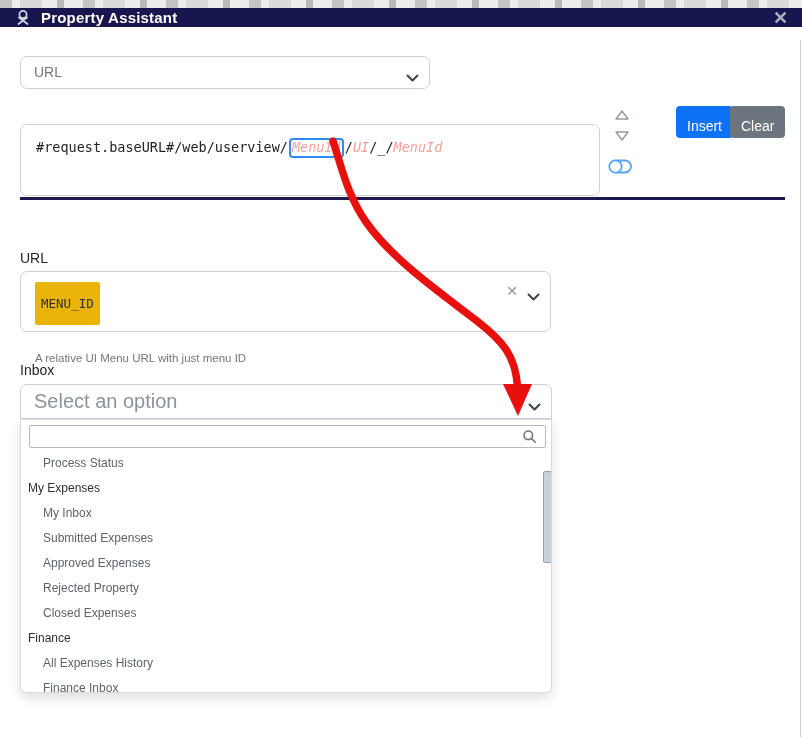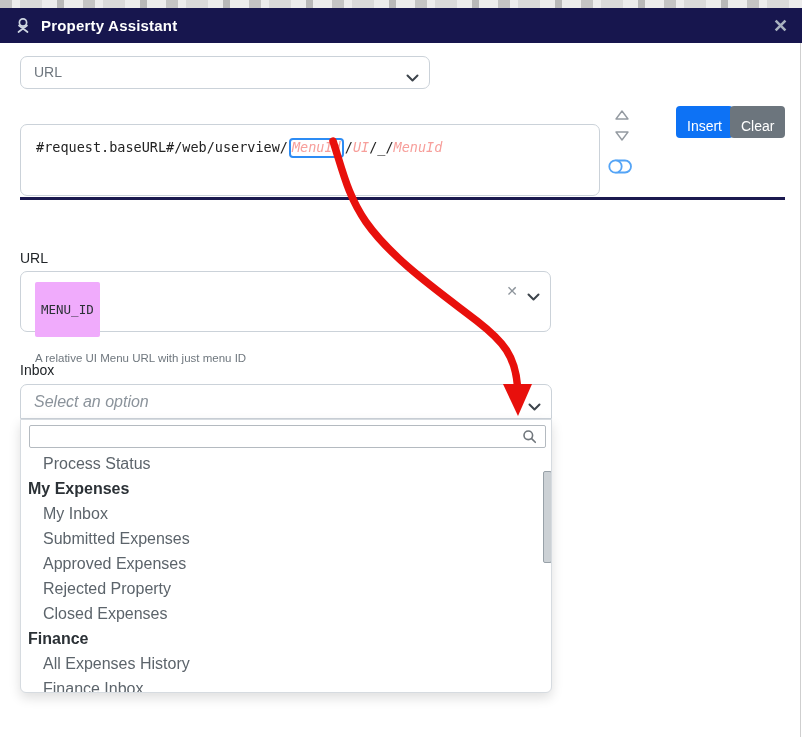--- a/index.html
+++ b/index.html
@@ -9,21 +9,21 @@
   }
   
   .top-strip{
     position:absolute;top:0;left:0;width:802px;height:8px;background:#ececec;
     background-image:repeating-linear-gradient(90deg,#c4c4c4 0 12px,#ececec 12px 20px,#dadada 20px 42px,#ececec 42px 57px,#b9b9b9 57px 64px,#ececec 64px 83px);
   }
   .right-edge{position:absolute;top:40px;right:1px;width:1px;height:697px;background:#cfcfcf;}
 
   
   .modal-header{
-    position:absolute;top:8px;left:0;width:802px;height:35px;background:#17164e;
+    position:absolute;top:8px;left:0;width:802px;height:19px;background:#17164e;
     display:flex;align-items:center;padding:5px 14px;box-sizing:border-box;color:#fff;
   }
   .modal-header .title{font-size:15px;font-weight:bold;margin-left:9px;letter-spacing:.2px;}
   .hdr-icon{display:flex;align-items:center;}
   .close-x{margin-left:auto;color:#a9b2c0;font-size:18px;font-weight:bold;cursor:pointer;line-height:1;}
 
   
   .box{border:1px solid #cbd2d9;border-radius:7px;background:#fff;box-sizing:border-box;position:absolute;}
   .chev{position:absolute;}
 
@@ -56,50 +56,50 @@
 
   .divider{position:absolute;left:20px;top:197px;width:765px;height:3px;background:#1b194f;}
 
   .section-label{position:absolute;font-size:14px;color:#212529;}
   .lbl-url{left:20px;top:250px;}
   .lbl-menu{left:20px;top:362px;}
 
   .url-box{left:20px;top:271px;width:531px;height:61px;}
   .chip{
     position:absolute;left:14px;top:10px;font-family:"DejaVu Sans Mono", monospace;
-    font-size:12.5px;background:#f0abfc;color:#2b3136;padding:20px 6px;border-radius:2px;
+    font-size:12.5px;background:#eab308;color:#2b3136;padding:14px 6px;border-radius:2px;
   }
   .helper{position:absolute;left:14px;top:36px;font-size:11.5px;color:#6f777e;margin-top:44px;}
   .url-box .clear-x{position:absolute;right:32px;top:12px;color:#8d949b;font-size:14px;cursor:pointer;line-height:1;}
   .url-box .chev{right:10px;top:16px;}
 
   .menu-select{left:20px;top:384px;width:532px;height:35px;border-radius:7px 7px 0 0;}
-  .menu-select .val{position:absolute;left:13px;top:0;line-height:33px;font-size:16px;color:#8b939b;font-style:italic;}
+  .menu-select .val{position:absolute;left:13px;top:0;line-height:33px;font-size:20px;color:#8b939b;}
   .menu-select .chev{right:10px;top:13px;}
 
   .dropdown-panel{
     position:absolute;left:20px;top:419px;width:532px;height:274px;background:#fff;
     border:1px solid #d6dbe0;border-radius:0 0 6px 6px;box-sizing:border-box;
     box-shadow:0 5px 12px rgba(0,0,0,.13);overflow:hidden;
   }
   .search-box{
     position:absolute;left:8px;top:5px;width:517px;height:23px;border:1px solid #b4bac0;
     border-radius:2px;box-sizing:border-box;background:#fff;
   }
   .search-box input{
     position:absolute;left:6px;top:1px;width:480px;height:19px;border:none;outline:none;
     font-family:"Liberation Sans",sans-serif;font-size:13px;background:transparent;
   }
   .search-box .mag{position:absolute;right:8px;top:3px;}
   .opt-list{position:absolute;left:0;top:31px;width:520px;list-style:none;margin:0;padding:0;}
   .opt-list li{
-    height:25px;line-height:25px;font-size:16px;color:#5c646b;padding-left:22px;cursor:pointer;
+    height:25px;line-height:25px;font-size:12px;color:#5c646b;padding-left:22px;cursor:pointer;
     white-space:nowrap;
   }
-  .opt-list li.group{font-weight:bold;color:#2b3136;padding-left:7px;cursor:default;}
+  .opt-list li.group{font-weight:normal;color:#2b3136;padding-left:7px;cursor:default;}
   .scroll-thumb{
     position:absolute;left:522px;top:51px;width:7px;height:90px;background:#ccd1d5;
     border:1px solid #98a1a8;border-radius:2px;cursor:pointer;
   }
 
   .arrow-overlay{position:absolute;left:0;top:0;width:802px;height:737px;pointer-events:none;z-index:60;}
 </style>
 </head>
 <body>
 

